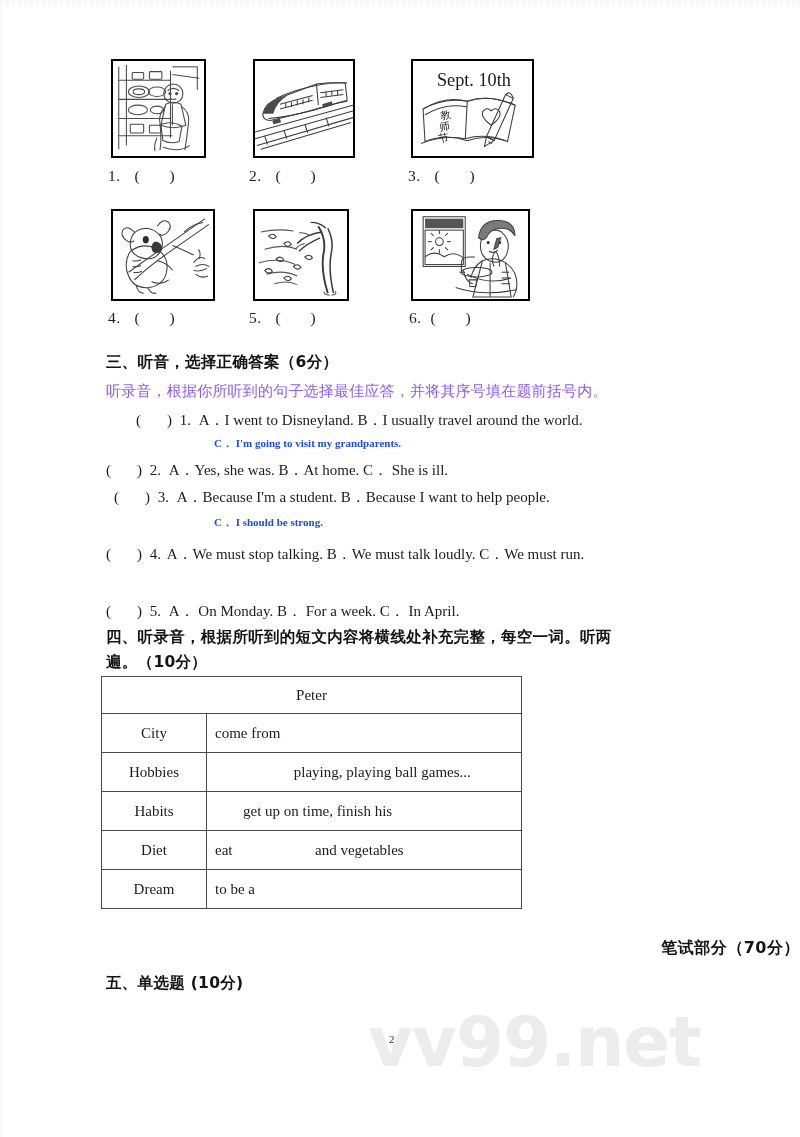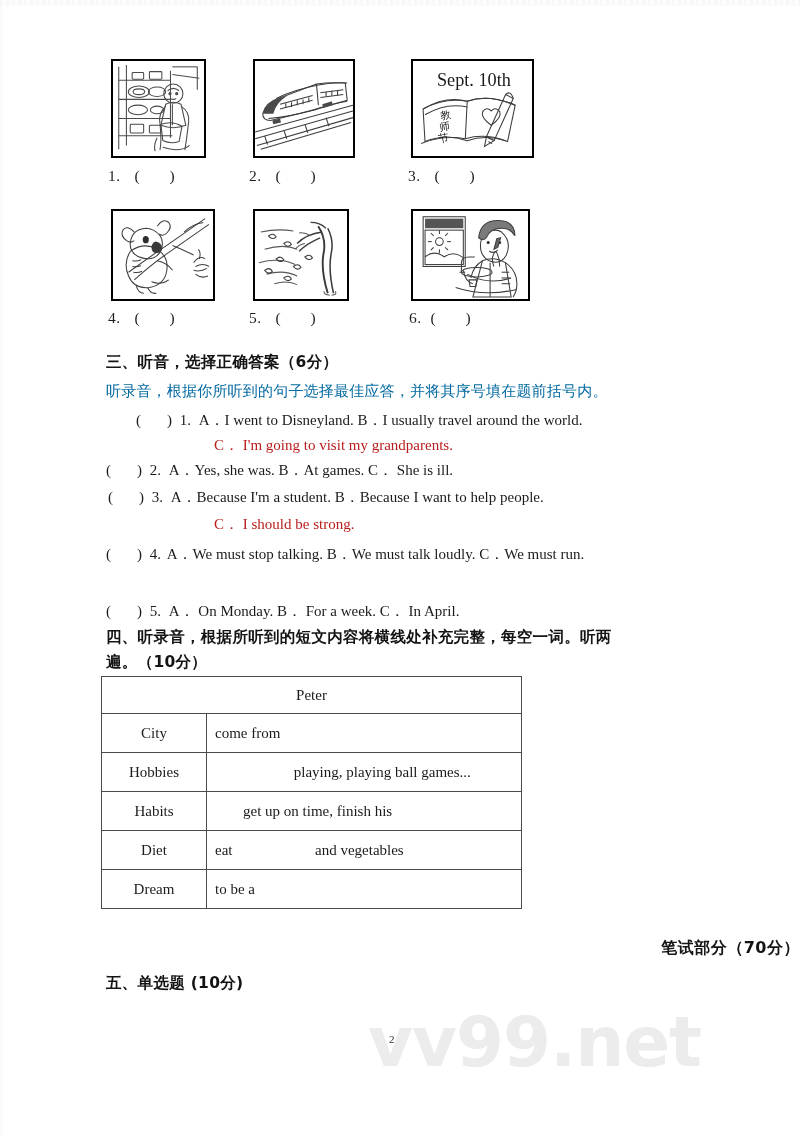--- a/index.html
+++ b/index.html
@@ -77,34 +77,35 @@
     font-weight: 700;
     font-size: 15.5px;
     letter-spacing: .3px;
     color: #141414;
     white-space: nowrap;
   }
   .instr {
     position: absolute;
     font-size: 15px;
     letter-spacing: .2px;
-    color: #0369a1;
+    color: #8b5cf6;
     white-space: nowrap;
   }
   .qline {
     position: absolute;
     font-size: 15px;
     color: #1b1b1b;
     white-space: nowrap;
   }
   .contline {
     position: absolute;
-    font-size: 15px;
-    color: #b91c1c;
+    font-size: 11px;
+    color: #1d4ed8;
     white-space: nowrap;
+    font-weight: bold;
   }
 
   .center-head {
     position: absolute;
     width: 100%;
     text-align: center;
     font-family: "DejaVu Sans", "Liberation Sans", sans-serif;
     font-weight: 700;
     font-size: 16px;
     letter-spacing: .5px;
@@ -436,24 +437,24 @@
   <div class="qline" style="left:106px; top:411px;margin-left:30px;">
     <span><span>(</span><span style="display:inline-block;width:26px"></span><span>)</span></span>
     <span style="display:inline-block;width:4px"></span><span>1.</span>
     <span style="display:inline-block;width:4px"></span><span>A．I went to Disneyland.  B．I usually travel around the world.</span>
   </div>
   <div class="contline" style="left:214px; top:436px;">C．  I'm going to visit my grandparents.</div>
 
   <div class="qline" style="left:106px; top:461px;">
     <span><span>(</span><span style="display:inline-block;width:26px"></span><span>)</span></span>
     <span style="display:inline-block;width:4px"></span><span>2.</span>
-    <span style="display:inline-block;width:4px"></span><span>A．Yes, she was.    B．At games.   C．  She is ill.</span>
-  </div>
-
-  <div class="qline" style="left:108px; top:488px;">
+    <span style="display:inline-block;width:4px"></span><span>A．Yes, she was.    B．At home.   C．  She is ill.</span>
+  </div>
+
+  <div class="qline" style="left:114px; top:488px;">
     <span><span>(</span><span style="display:inline-block;width:26px"></span><span>)</span></span>
     <span style="display:inline-block;width:4px"></span><span>3.</span>
     <span style="display:inline-block;width:4px"></span><span>A．Because I'm a student.  B．Because I want to help people.</span>
   </div>
   <div class="contline" style="left:214px; top:515px;">C．  I should be strong.</div>
 
   <div class="qline" style="left:106px; top:545px;">
     <span><span>(</span><span style="display:inline-block;width:26px"></span><span>)</span></span>
     <span style="display:inline-block;width:4px"></span><span>4.</span>
     <span style="display:inline-block;width:2px"></span><span>A．We must stop talking.     B．We must talk loudly.   C．We must run.</span>

